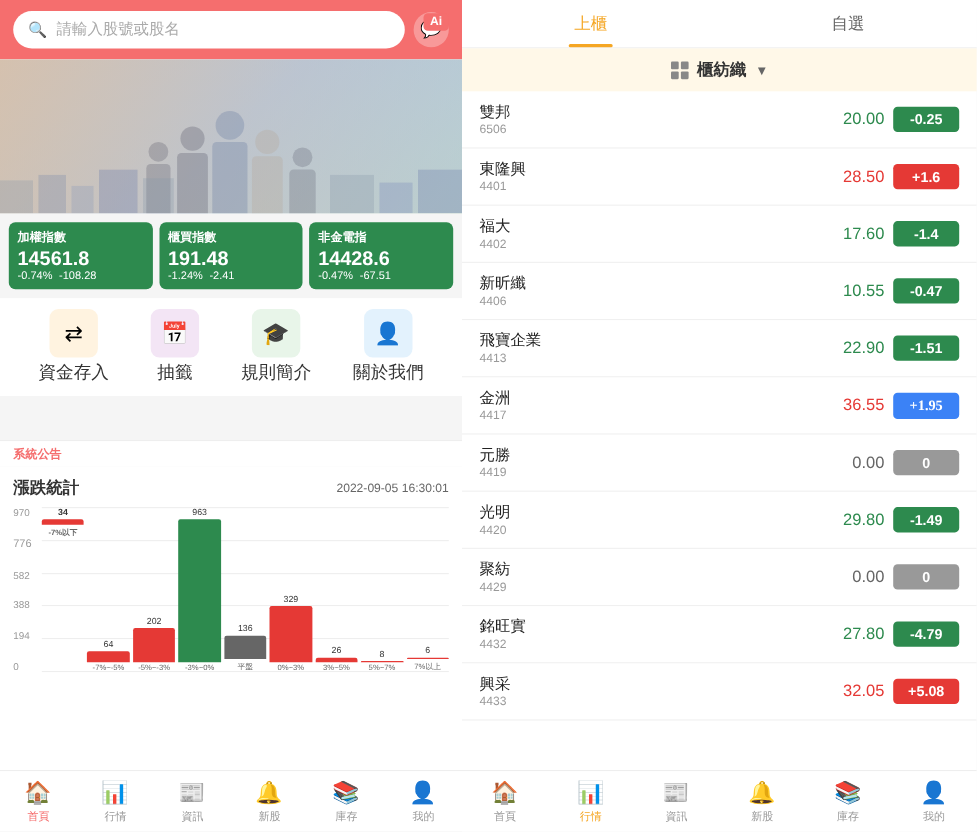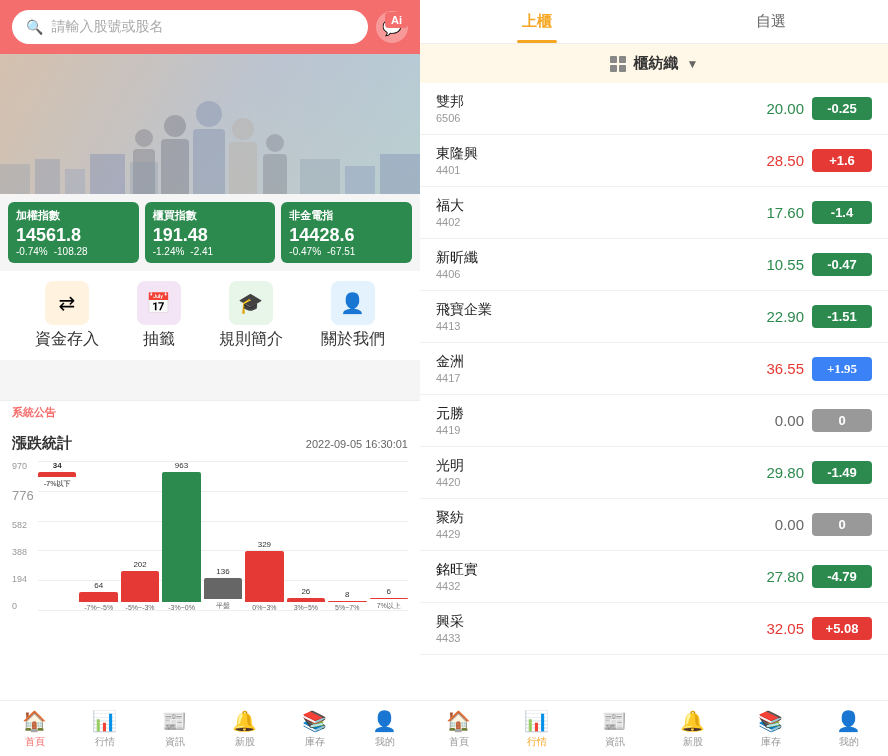--- a/index.html
+++ b/index.html
@@ -55,21 +55,21 @@
     .nav-item .nav-label { font-size: 10px; color: #999; }
     .nav-item.active .nav-icon { color: #f56e6e; }
     .nav-item.active .nav-label { color: #f56e6e; }
 
     
     .right-panel { flex: 1; background: white; display: flex; flex-direction: column; }
 
     
     .right-tabs { display: flex; border-bottom: 1px solid #eee; background: white; }
     .right-tab { flex: 1; text-align: center; padding: 12px 0; font-size: 15px; color: #666; cursor: pointer; position: relative; }
-    .right-tab.active { color: #f5a623; font-weight: bold; }
+    .right-tab.active { color: #f5a623; font-weight: normal; }
     .right-tab.active::after { content: ''; position: absolute; bottom: 0; left: 50%; transform: translateX(-50%); width: 40px; height: 3px; background: #f5a623; border-radius: 2px; }
 
     
     .category-row { display: flex; align-items: center; justify-content: center; padding: 10px; background: #fff8e8; gap: 8px; }
     .grid-icon { display: grid; grid-template-columns: 1fr 1fr; gap: 2px; width: 16px; height: 16px; }
     .grid-icon span { background: #888; display: block; border-radius: 1px; }
     .category-label { font-size: 15px; font-weight: bold; color: #333; }
     .chevron-icon { color: #666; font-size: 12px; }
 
     
@@ -201,21 +201,21 @@
 
   <div class="chart-section">
     <div class="chart-header">
       <span class="chart-title">漲跌統計</span>
       <span class="chart-time">2022-09-05 16:30:01</span>
     </div>
     <div class="bar-chart" style="height:170px;position:relative;">
 
       <div style="position:absolute;left:0;top:0;bottom:20px;width:26px;display:flex;flex-direction:column;justify-content:space-between;">
         <span style="font-size:9px;color:#999;">970</span>
-        <span style="font-size:13px;color:#999;">776</span>
+        <span style="font-size:10px;color:#999;">776</span>
         <span style="font-size:9px;color:#999;">582</span>
         <span style="font-size:9px;color:#999;">388</span>
         <span style="font-size:9px;color:#999;">194</span>
         <span style="font-size:9px;color:#999;">0</span>
       </div>
 
       <div style="position:absolute;left:26px;right:0;top:0;bottom:20px;display:flex;flex-direction:column;justify-content:space-between;pointer-events:none;">
         <div style="border-top:1px solid #eee;width:100%;"></div>
         <div style="border-top:1px solid #eee;width:100%;"></div>
         <div style="border-top:1px solid #eee;width:100%;"></div>

